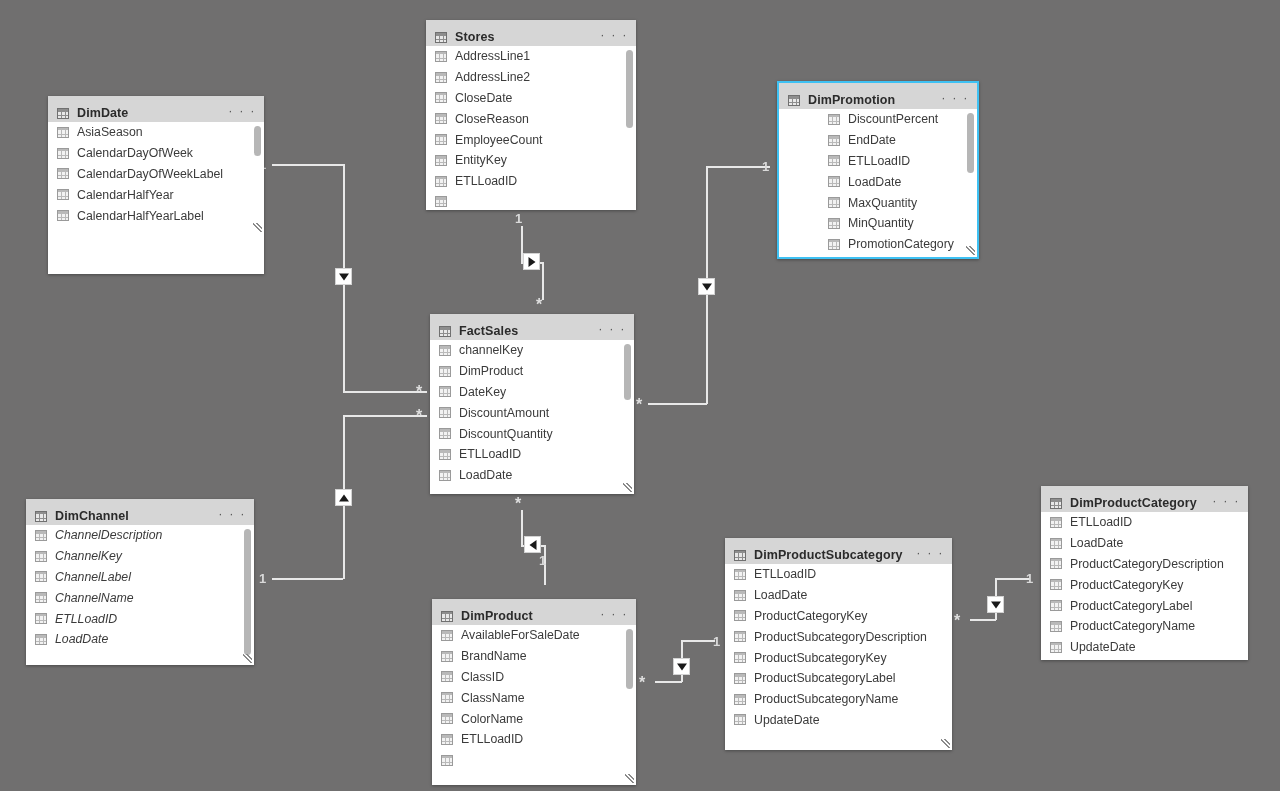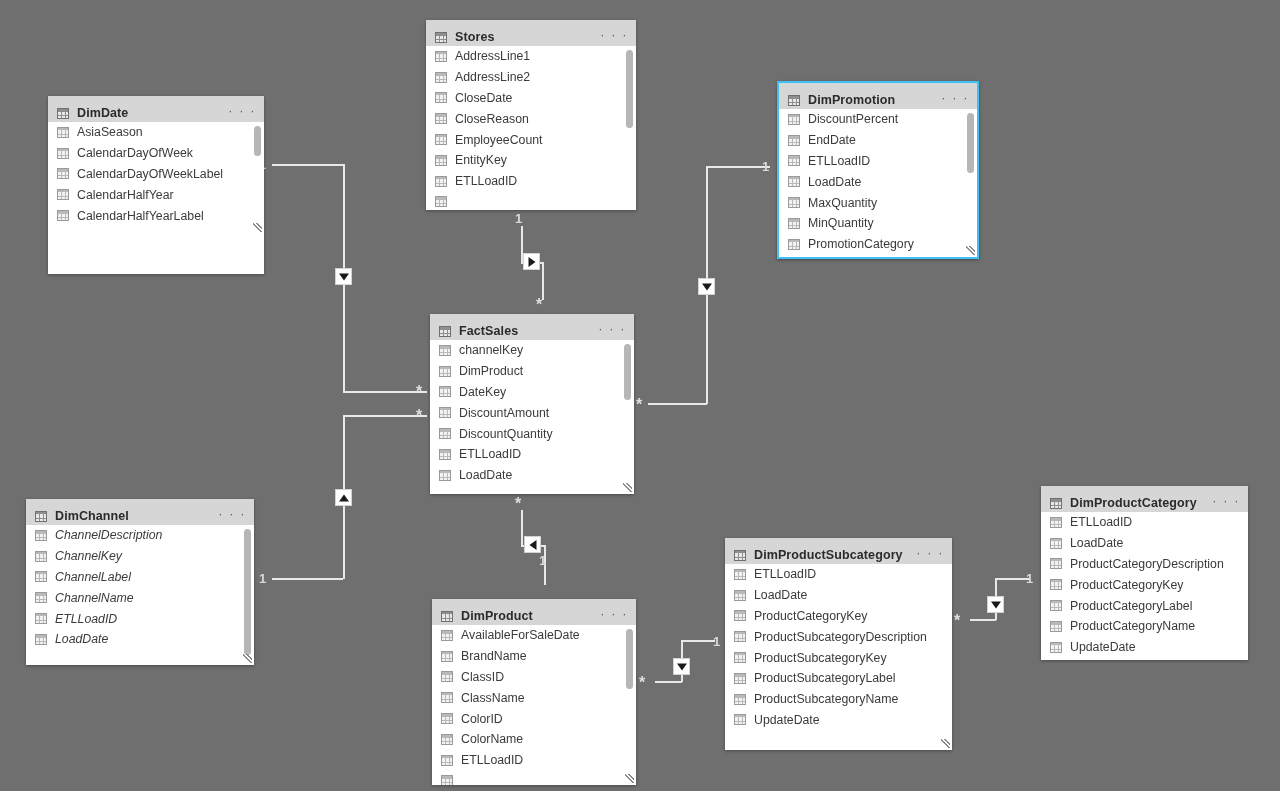--- a/index.html
+++ b/index.html
@@ -326,21 +326,21 @@
         <div class="sbar" style="top: 4px; height: 30px;"></div>
         <div class="grip"></div>
       </div>
     </div>
     <div class="tbl selected" style="left: 777px; top: 81px; width: 202px; height: 178px;">
       <div class="tbl-header">
         <span class="gicon hdr"></span>
         <span class="tbl-title">DimPromotion</span>
         <span class="ellipsis-icon">· · ·</span>
       </div>
-      <div class="tbl-body" style="height: 148px;">
+      <div class="tbl-body" style="height: 148px; padding-left: 40px;">
         <div class="fld">
           <span class="gicon"></span>
           <span class="fld-label">DiscountPercent</span>
         </div>
         <div class="fld">
           <span class="gicon"></span>
           <span class="fld-label">EndDate</span>
         </div>
         <div class="fld">
           <span class="gicon"></span>
@@ -458,24 +458,20 @@
         <div class="fld">
           <span class="gicon"></span>
           <span class="fld-label">ClassID</span>
         </div>
         <div class="fld">
           <span class="gicon"></span>
           <span class="fld-label">ClassName</span>
         </div>
         <div class="fld">
           <span class="gicon"></span>
-          <span class="fld-label">ColorID</span>
-        </div>
-        <div class="fld">
-          <span class="gicon"></span>
           <span class="fld-label">ColorName</span>
         </div>
         <div class="fld">
           <span class="gicon"></span>
           <span class="fld-label">ETLLoadID</span>
         </div>
         <div class="fld">
           <span class="gicon"></span>
         </div>
         <div class="sbar" style="top: 4px; height: 60px;"></div>

